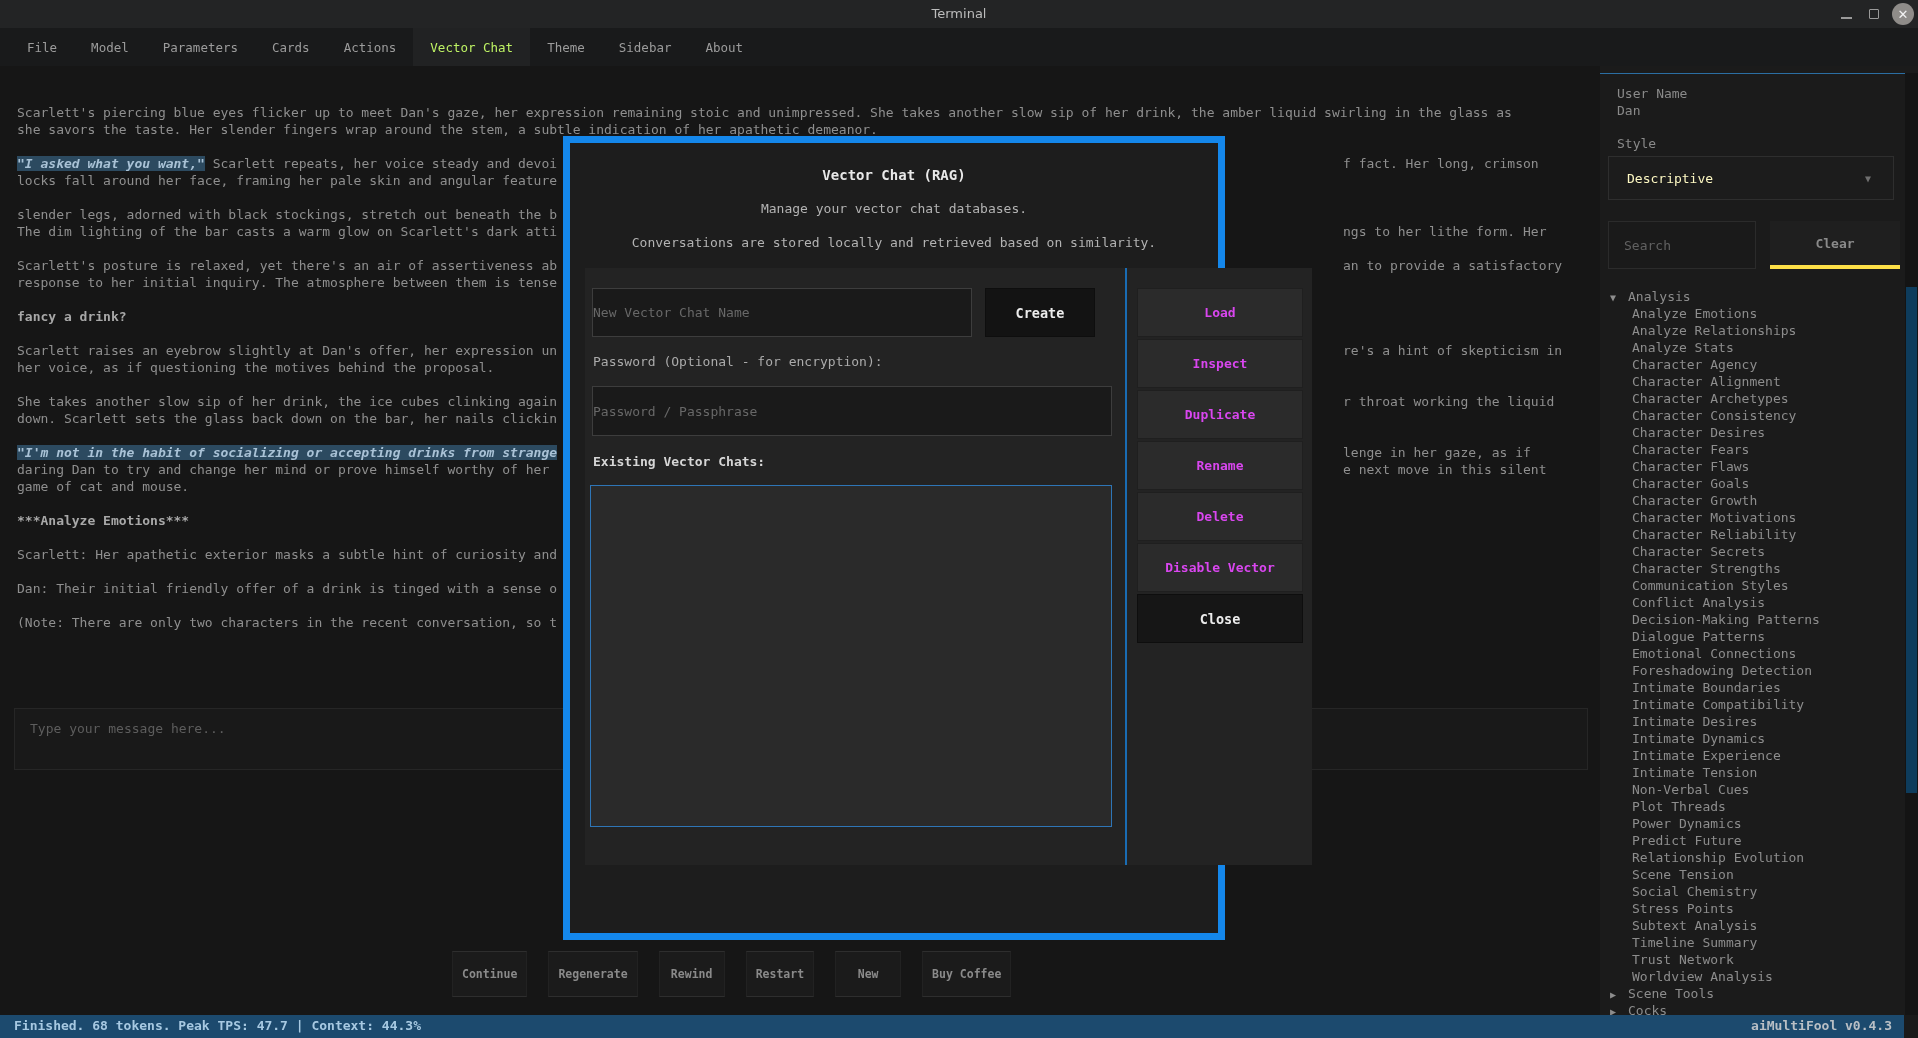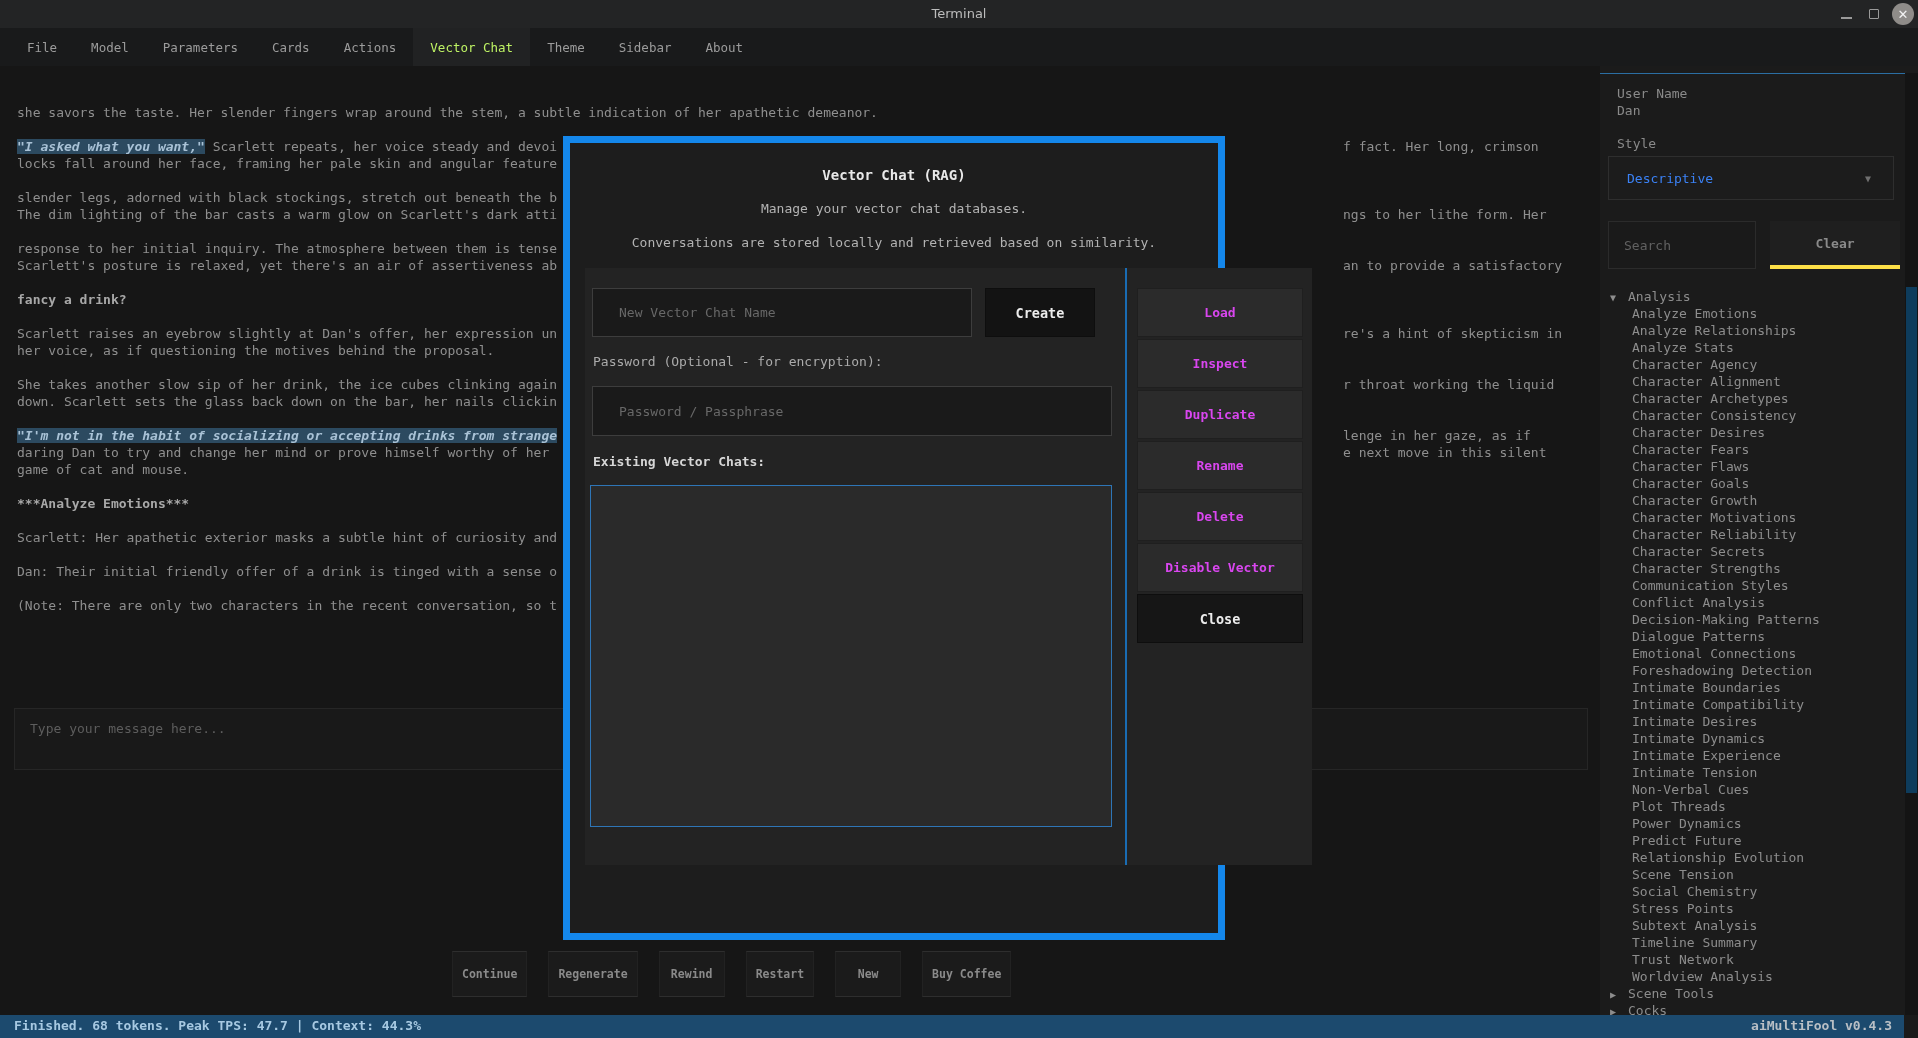--- a/index.html
+++ b/index.html
@@ -44,21 +44,21 @@
     font-family:"DejaVu Sans Mono",monospace;font-size:11.5px;font-weight:bold;cursor:default;}
   
   #modal{position:absolute;left:563px;top:136px;width:662px;height:804px;background:#1d1d1d;
     border:7px solid var(--accent);z-index:5;}
   #modal-title{position:absolute;left:0;right:0;top:24px;text-align:center;color:#e8e8e8;
     font-size:14px;font-weight:bold;}
   .modal-sub{position:absolute;left:0;right:0;text-align:center;color:#b3b3b3;font-size:13px;}
   #modal-sub1{top:58px;} #modal-sub2{top:92px;}
   #modal-panel{position:absolute;left:15px;top:125px;width:727px;height:597px;background:#232323;}
   .m-input{position:absolute;background:#1a1a1a;border:1px solid #3d3d3d;color:#9a9a9a;
-    font-family:"DejaVu Sans Mono",monospace;font-size:13px;padding:0 26px;outline:none;}
+    font-family:"DejaVu Sans Mono",monospace;font-size:13px;padding:0 0;outline:none;}
   .m-input::placeholder{color:#686868;}
   #vc-name{left:7px;top:20px;width:380px;height:49px;}
   #create-btn{position:absolute;left:400px;top:20px;width:110px;height:49px;background:#131313;
     border:1px solid #0e0e0e;color:#ececec;font-weight:bold;font-size:13.5px;
     font-family:"DejaVu Sans Mono",monospace;cursor:default;}
   #pw-label{position:absolute;left:8px;top:86px;color:#ababab;font-size:13px;}
   #vc-pass{left:7px;top:118px;width:520px;height:50px;}
   #existing-label{position:absolute;left:8px;top:186px;color:#d6d6d6;font-size:13px;font-weight:bold;}
   #vc-list{position:absolute;left:5px;top:217px;width:522px;height:342px;background:#2a2a2a;
     border:1px solid #2e75b6;}
@@ -69,21 +69,21 @@
   #close-modal-btn{position:absolute;left:0;top:306px;width:166px;height:49px;background:#161616;
     border:1px solid #0e0e0e;color:#ececec;font-weight:bold;font-size:13.5px;
     font-family:"DejaVu Sans Mono",monospace;cursor:default;}
   
   #sidebar{position:absolute;left:1600px;top:66px;width:318px;height:949px;background:#1b1b1b;z-index:2;}
   #sidebar-topline{position:absolute;left:0;top:7px;width:318px;height:1px;background:#2b6ea3;}
   .sb-label{position:absolute;left:17px;color:#8a8a8a;font-size:13px;}
   #user-label{top:20px;} #user-value{top:37px;} #style-label{top:70px;}
   #style-select{position:absolute;left:8px;top:90px;width:286px;height:44px;background:#1c1c1c;
     border:1px solid #2e2e2e;display:flex;align-items:center;cursor:default;}
-  #style-value{margin-left:18px;color:#3b82f6;font-size:13px;flex:1;}
+  #style-value{margin-left:18px;color:#fef9c3;font-size:13px;flex:1;}
   #style-arrow{margin-right:22px;color:#6f6f6f;font-size:10px;}
   #search-input{position:absolute;left:8px;top:155px;width:148px;height:48px;background:#1a1a1a;
     border:1px solid #2b2b2b;color:#9a9a9a;font-family:"DejaVu Sans Mono",monospace;font-size:13px;
     padding:16px 15px;outline:none;}
   #search-input::placeholder{color:#616161;}
   #clear-btn{position:absolute;left:170px;top:155px;width:130px;height:48px;background:#1f1f1f;
     border:none;border-bottom:4px solid #fde047;color:#8a8a8a;font-weight:bold;font-size:13px;
     font-family:"DejaVu Sans Mono",monospace;cursor:default;}
   #tree{position:absolute;left:10px;top:222px;width:288px;}
   .tree-row{height:17px;line-height:17px;font-size:13px;color:#8d8d8d;white-space:pre;cursor:default;}
@@ -120,30 +120,31 @@
     <div class="menu-item">Parameters</div>
     <div class="menu-item">Cards</div>
     <div class="menu-item">Actions</div>
     <div class="menu-item active">Vector Chat</div>
     <div class="menu-item">Theme</div>
     <div class="menu-item">Sidebar</div>
     <div class="menu-item">About</div>
   </div>
 
 <div id="chat-lines">
+    <div class="cline"><span class="seg-n">Scarlett's piercing blue eyes flicker up to meet Dan's gaze, her expression remaining stoic and unimpressed. She takes another slow sip of her drink, the amber liquid swirling in the glass as</span></div>
     <div class="cline"><span class="seg-n">she savors the taste. Her slender fingers wrap around the stem, a subtle indication of her apathetic demeanor.</span></div>
     <div class="cline"></div>
     <div class="cline"><span class="seg-h">"I asked what you want,"</span><span class="seg-n"> Scarlett repeats, her voice steady and devoi</span><span class="rfrag">f fact. Her long, crimson</span></div>
     <div class="cline"><span class="seg-n">locks fall around her face, framing her pale skin and angular feature</span></div>
     <div class="cline"></div>
     <div class="cline"><span class="seg-n">slender legs, adorned with black stockings, stretch out beneath the b</span></div>
     <div class="cline"><span class="seg-n">The dim lighting of the bar casts a warm glow on Scarlett's dark atti</span><span class="rfrag">ngs to her lithe form. Her</span></div>
     <div class="cline"></div>
+    <div class="cline"><span class="seg-n">Scarlett's posture is relaxed, yet there's an air of assertiveness ab</span><span class="rfrag">an to provide a satisfactory</span></div>
     <div class="cline"><span class="seg-n">response to her initial inquiry. The atmosphere between them is tense</span></div>
-    <div class="cline"><span class="seg-n">Scarlett's posture is relaxed, yet there's an air of assertiveness ab</span><span class="rfrag">an to provide a satisfactory</span></div>
     <div class="cline"></div>
     <div class="cline"><span class="seg-b">fancy a drink?</span></div>
     <div class="cline"></div>
     <div class="cline"><span class="seg-n">Scarlett raises an eyebrow slightly at Dan's offer, her expression un</span><span class="rfrag">re's a hint of skepticism in</span></div>
     <div class="cline"><span class="seg-n">her voice, as if questioning the motives behind the proposal.</span></div>
     <div class="cline"></div>
     <div class="cline"><span class="seg-n">She takes another slow sip of her drink, the ice cubes clinking again</span><span class="rfrag">r throat working the liquid</span></div>
     <div class="cline"><span class="seg-n">down. Scarlett sets the glass back down on the bar, her nails clickin</span></div>
     <div class="cline"></div>
     <div class="cline"><span class="seg-h">"I'm not in the habit of socializing or accepting drinks from strange</span><span class="rfrag">lenge in her gaze, as if</span></div>

